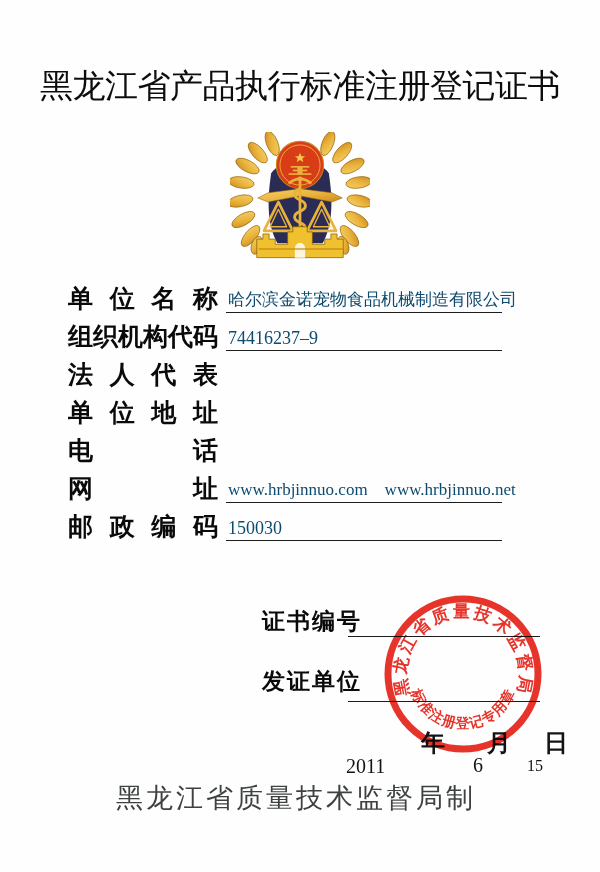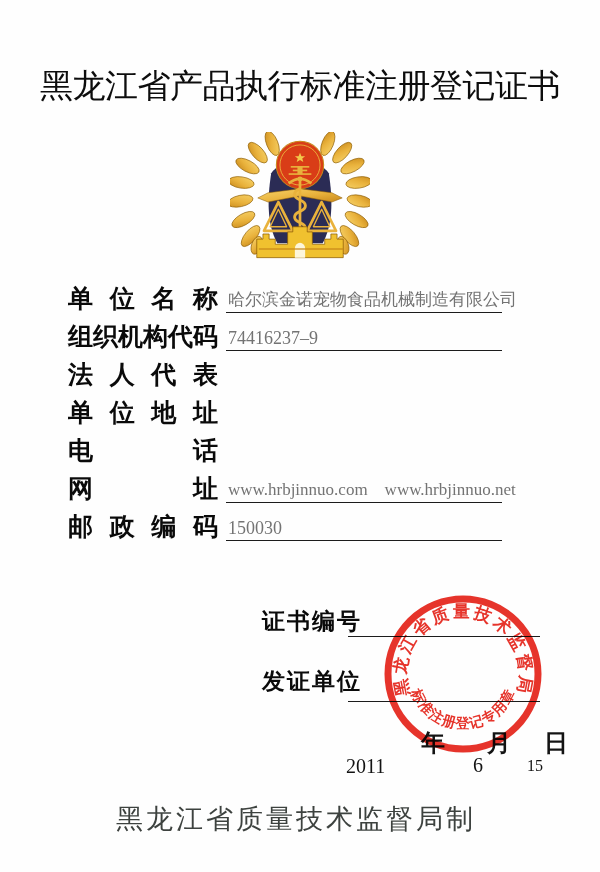--- a/index.html
+++ b/index.html
@@ -31,21 +31,21 @@
     color:#0a0a0a;
   }
   [data-justify]{display:flex;justify-content:space-between;}
   .field-line{
     position:absolute;left:226px;width:276px;height:24px;
     border-bottom:1.6px solid #1c1c1c;
   }
   .field-value{
     position:absolute;left:2px;bottom:1px;
     font-family:"Liberation Serif", serif;
-    font-size:17px;white-space:nowrap;color:#737373;
+    font-size:17px;white-space:nowrap;color:#0c4a6e;
   }
   .field-value.num{font-size:18px;text-align:center;}
   
   .cert-label{
     position:absolute;left:262px;
     font-family:"Liberation Sans", sans-serif;
     font-weight:700;font-size:23px;letter-spacing:2px;
     color:#0a0a0a;white-space:nowrap;
   }
   .cert-line{
@@ -59,21 +59,21 @@
     color:#0a0a0a;white-space:nowrap;
   }
   
   .date-part{position:absolute;white-space:nowrap;color:#131313;}
   .d-num{font-family:"Liberation Serif", serif;margin-top:24px;}
   .d-unit{font-family:"Liberation Serif", serif;font-weight:700;font-size:24px;}
   
   .seal{position:absolute;left:381px;top:592px;width:164px;height:164px;
         mix-blend-mode:multiply;opacity:.93;}
   .footer{
-    position:absolute;left:116px;top:801px;
+    position:absolute;left:116px;top:780px;
     font-family:"Liberation Serif", serif;
     font-size:27px;letter-spacing:3px;
     color:#3d423f;white-space:nowrap;
   }
 </style>
 </head>
 <body>
 
 <div class="page">
 

